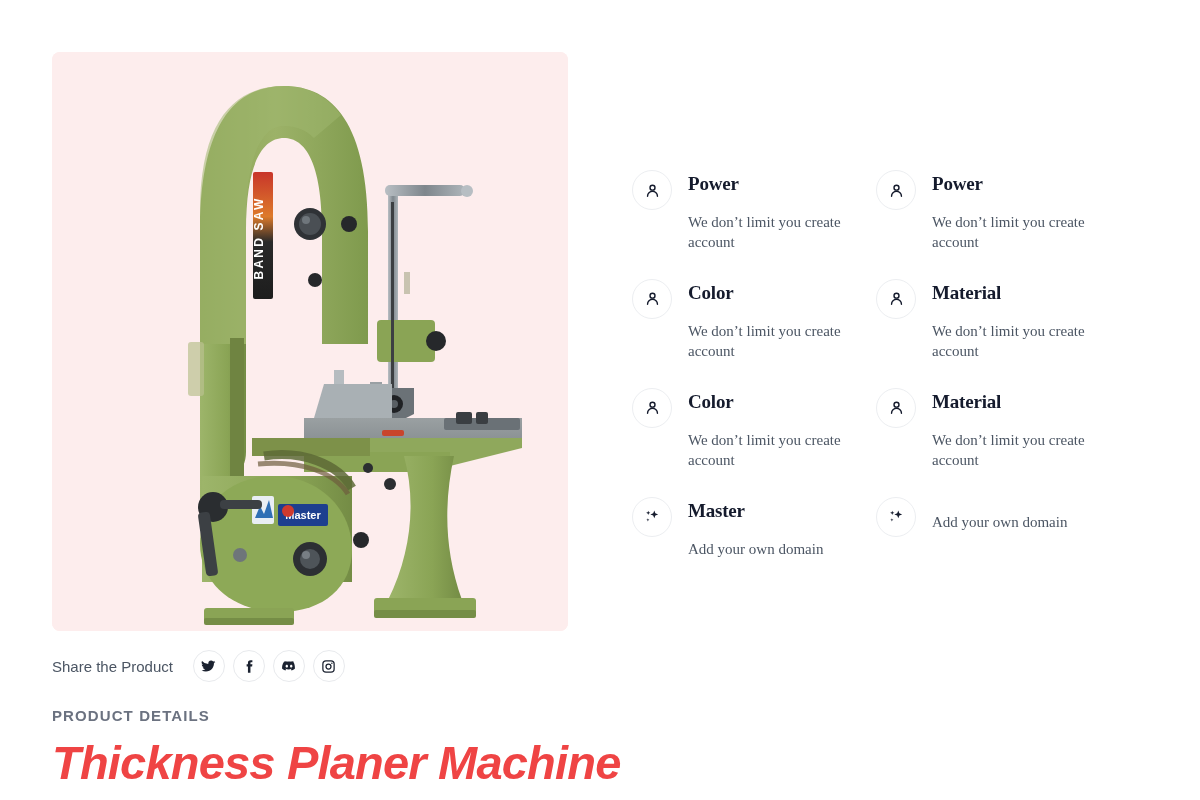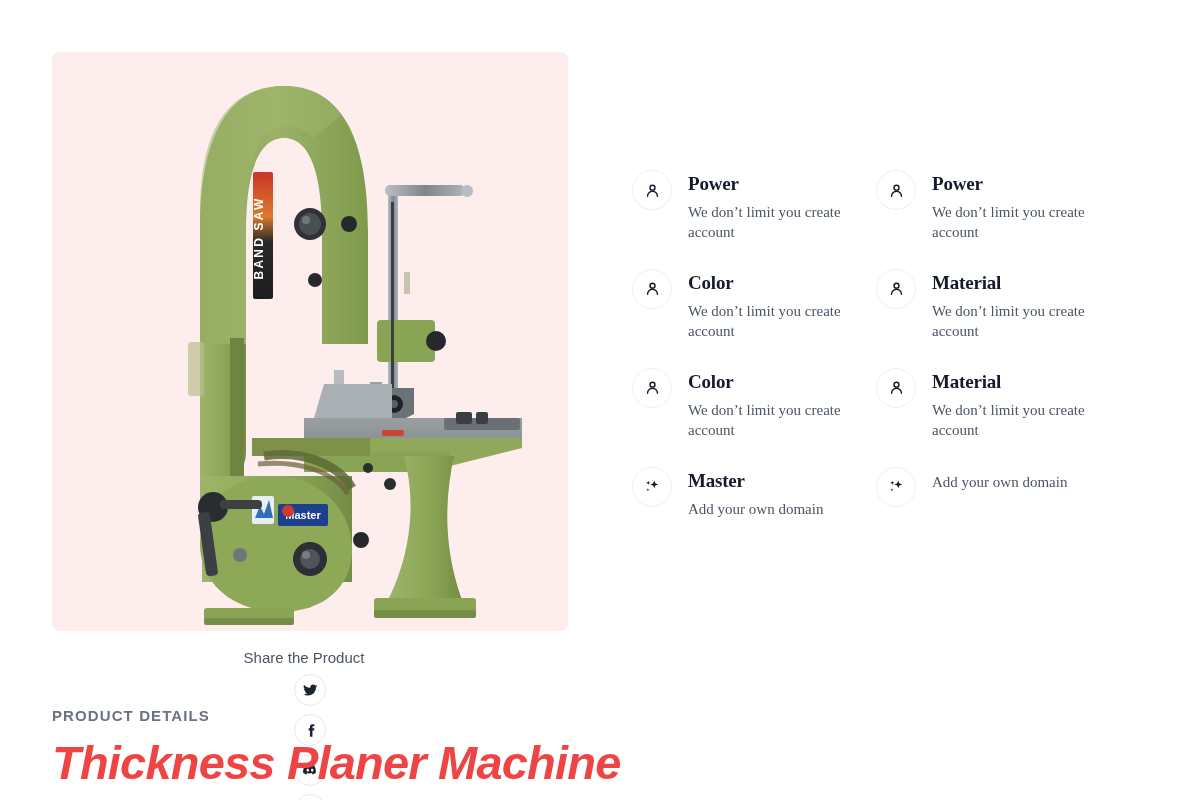--- a/index.html
+++ b/index.html
@@ -38,21 +38,20 @@
 
   .media-svg { display: block; width: 100%; height: 100%; }
 
   
   .share-row {
     display: flex;
     align-items: center;
     gap: 8px;
     margin-top: 18px;
     height: 34px;
-    flex-direction: column;
   }
 
   .share-label {
     font-size: 15px;
     color: #4b5563;
     margin-right: 12px;
     white-space: nowrap;
   }
 
   .social-btn {
@@ -128,21 +127,21 @@
 
   .feature-title {
     font-size: 19px;
     font-weight: bold;
     color: #151b2d;
     line-height: 1.42;
     letter-spacing: -0.2px;
   }
 
   .feature-desc {
-    margin-top: 5px;
+    margin-top: 15px;
     font-size: 15px;
     line-height: 1.33;
     color: #4b5563;
     max-width: 160px;
   }
 </style>
 </head>
 <body>
 
 <div class="page">

